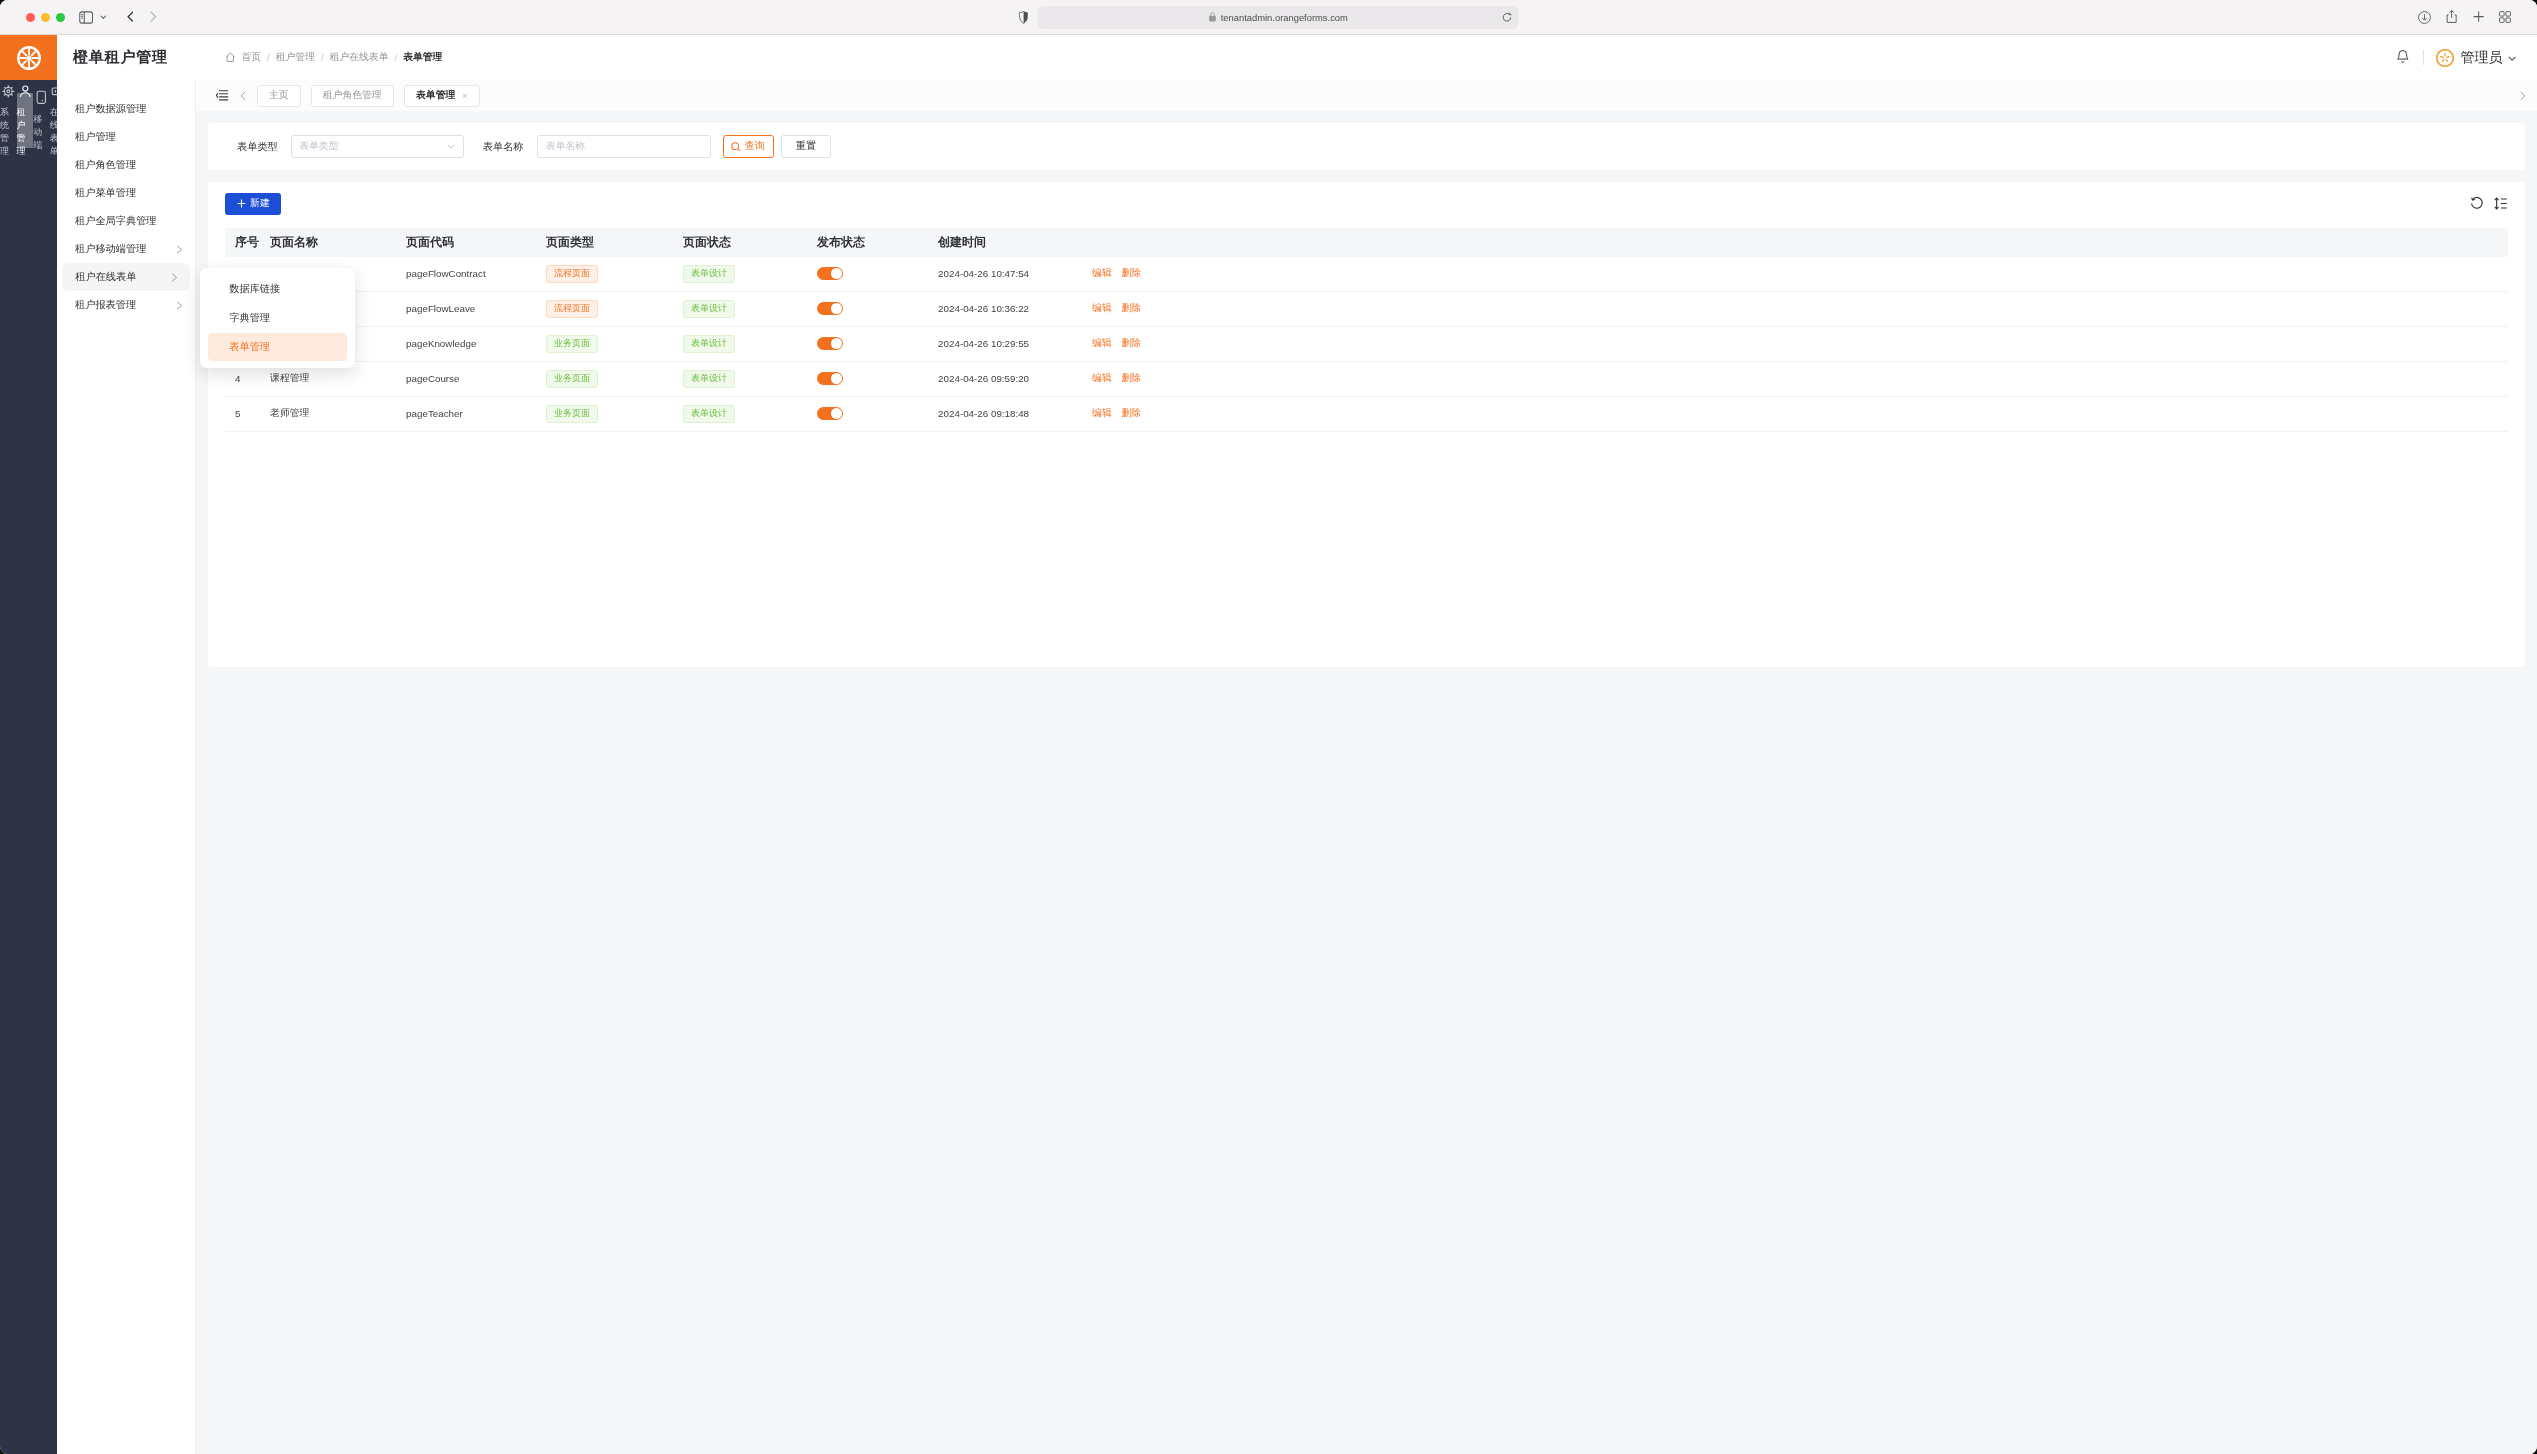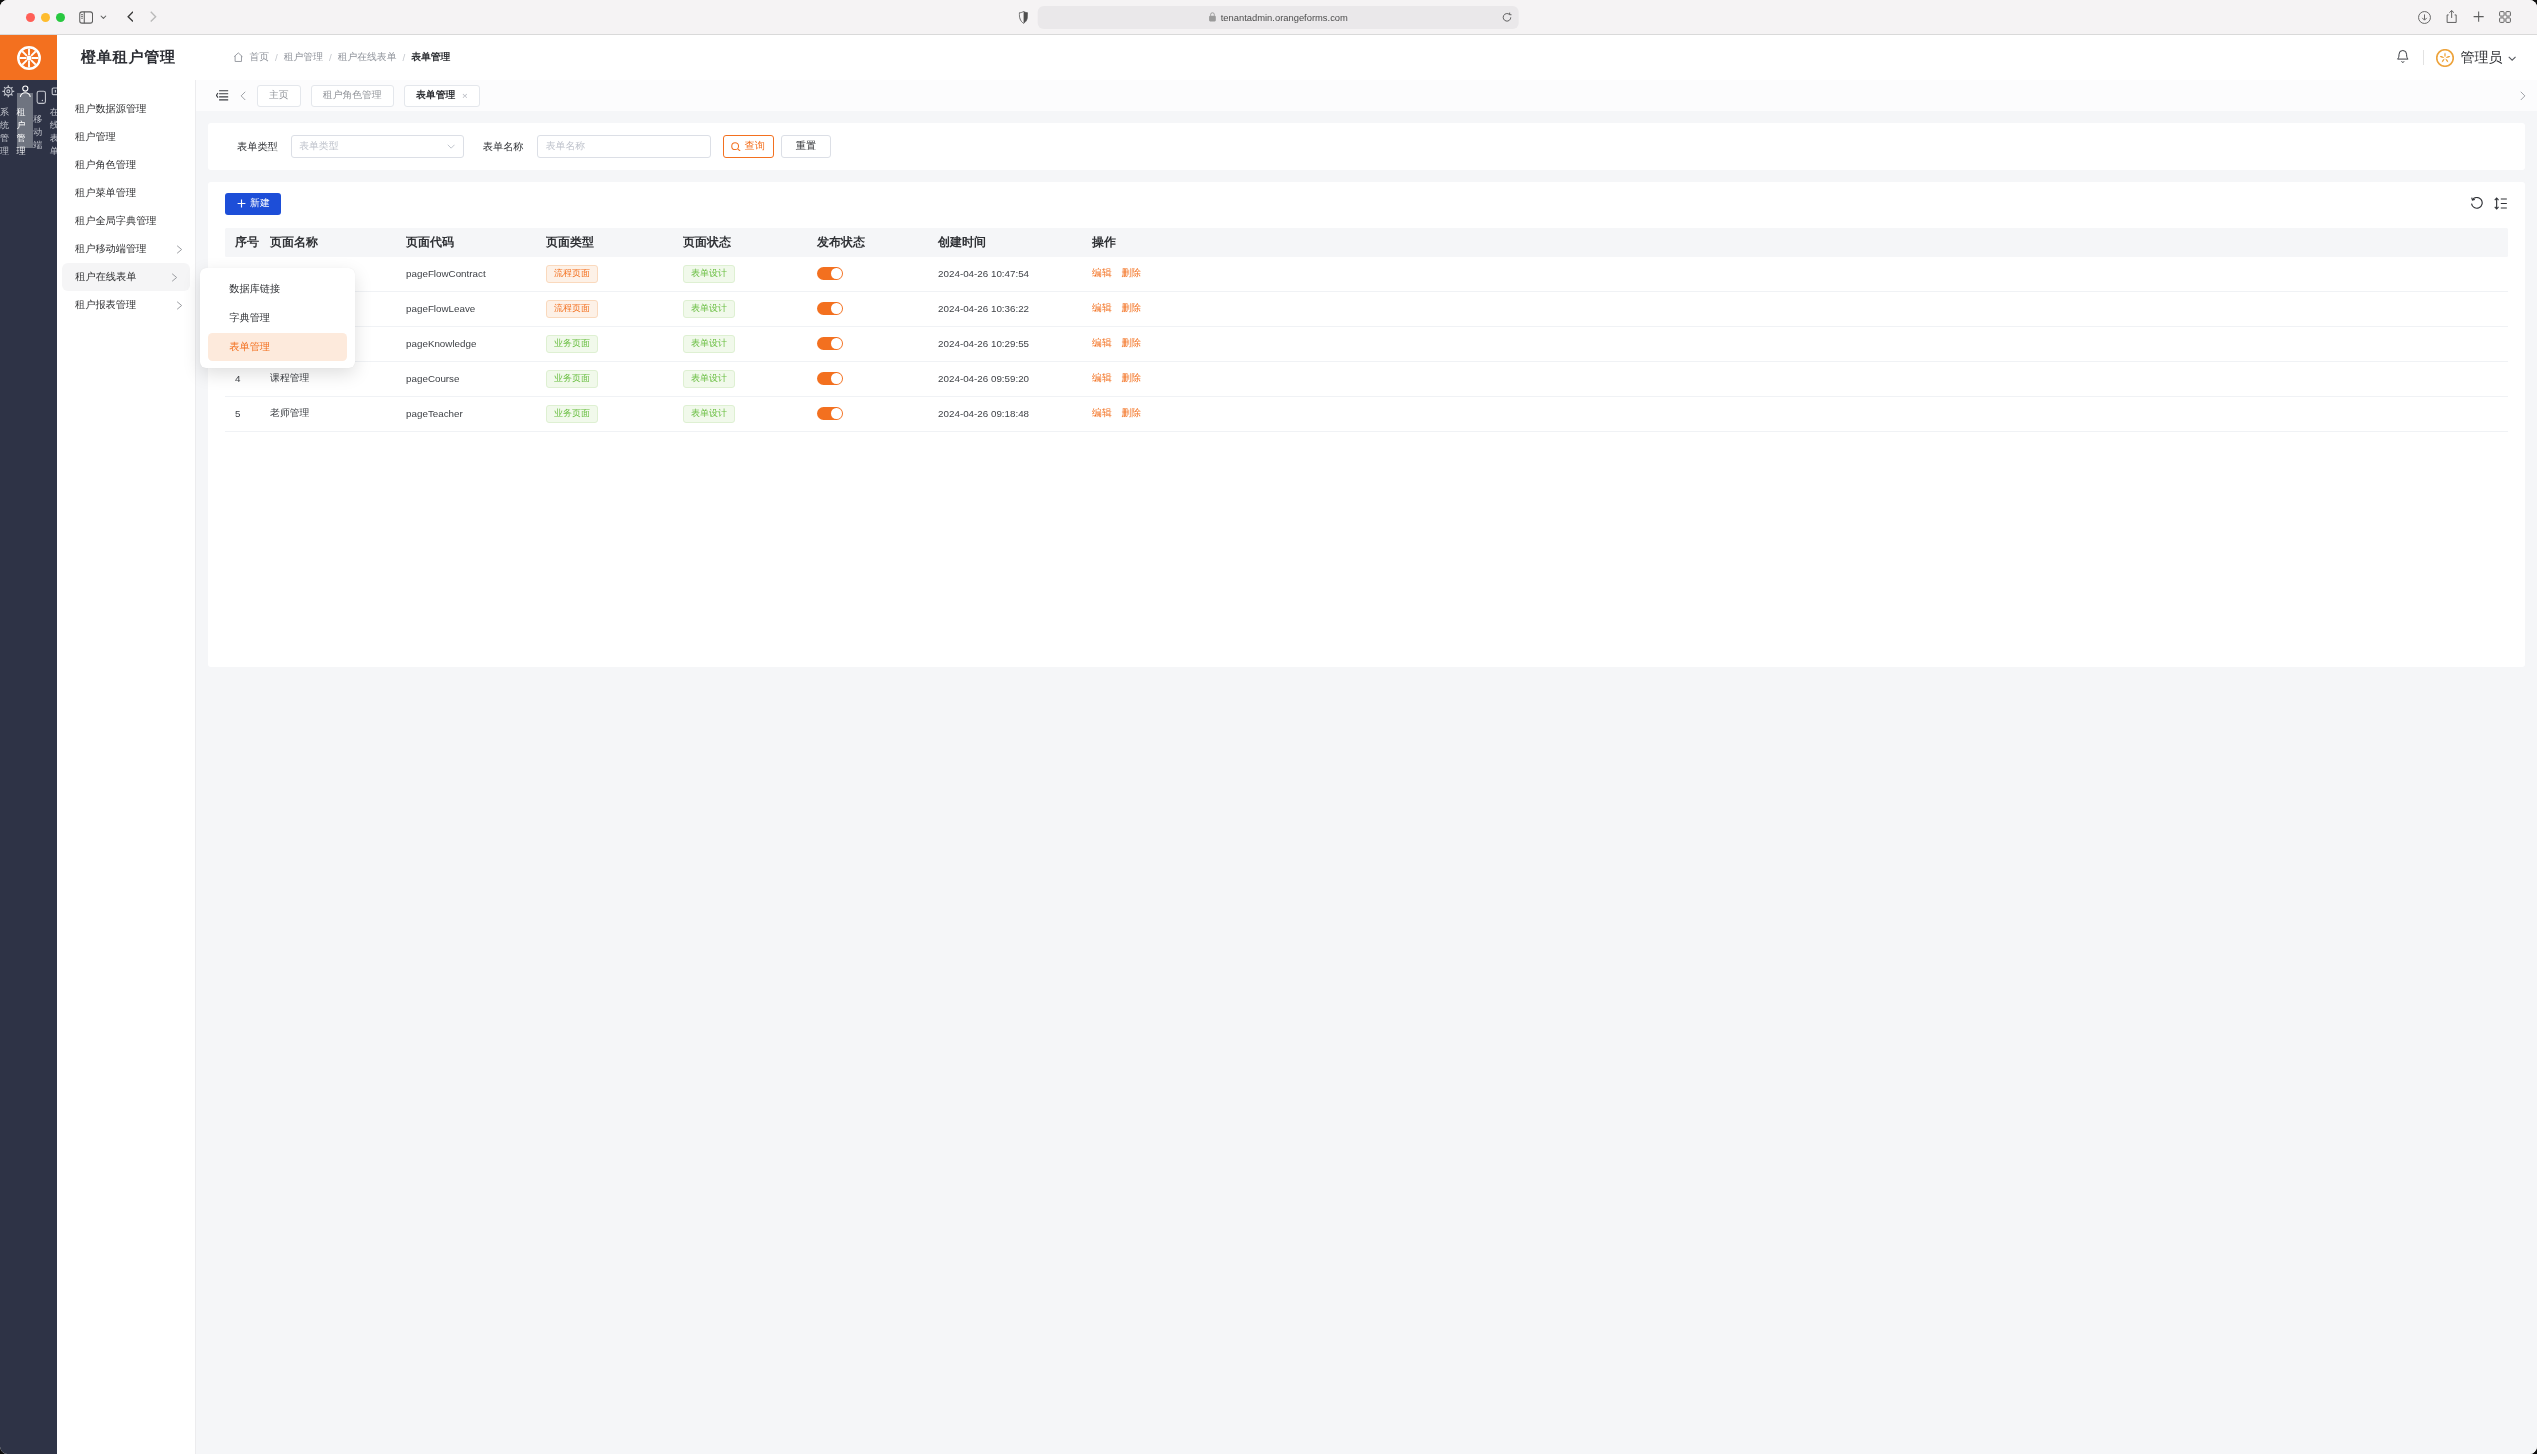--- a/index.html
+++ b/index.html
@@ -14,21 +14,21 @@
   .chrome-ic svg { display:block; }
   .nav-group { display:flex; align-items:center; gap:7.5px; }
   .url-wrap { position:absolute; left:50%; top:6px; transform:translateX(-50%); display:flex; align-items:center; gap:9.8px; }
   .url-bar { width:481px; height:22.6px; background:#eae8ea; border-radius:6px; display:flex; align-items:center; justify-content:center; gap:4.5px; color:#4c4c4c; font-size:9.4px; position:relative; }
   .url-bar .reload { position:absolute; right:6.8px; color:#5d5d5d; }
   .chrome-right { margin-left:auto; display:flex; align-items:center; gap:15px; }
 
   
   .app-header { height:45px; background:#fff; display:flex; align-items:center; flex:none; }
   .logo-box { width:57px; height:45px; background:#f3701f; display:flex; align-items:center; justify-content:center; flex:none; }
-  .app-title { font-size:15px; font-weight:700; color:#2b2d33; margin-left:24px; letter-spacing:0.8px; }
+  .app-title { font-size:15px; font-weight:700; color:#2b2d33; margin-left:16px; letter-spacing:0.8px; }
   .breadcrumb { display:flex; align-items:center; gap:6px; margin-left:57px; font-size:9.8px; color:#8f939b; }
   .breadcrumb .sep { color:#c4c7cd; }
   .breadcrumb .bc-last { color:#2f3135; font-weight:600; }
   .bc-home { color:#8f939b; display:flex; }
   .header-right { margin-left:auto; display:flex; align-items:center; padding-right:21px; }
   .bell { color:#33363c; margin-right:13.6px; }
   .v-div { width:0.8px; height:15px; background:#e2e2e2; margin-right:12px; }
   .user-name { font-size:14px; color:#2f3135; margin:0 5.3px 0 6.8px; }
   .chev-user { color:#55585e; }
 
@@ -457,21 +457,20 @@
             </div>
           </div>
           <div class="t-head" id="thead">
               <div>序号</div>
               <div>页面名称</div>
               <div>页面代码</div>
               <div>页面类型</div>
               <div>页面状态</div>
               <div>发布状态</div>
               <div>创建时间</div>
-              <div>操作</div>
             </div>
           <div id="tbody">
               <div class="t-row">
                 <div></div>
                 <div></div>
                 <div>pageFlowContract</div>
                 <div><span class="badge badge-orange">流程页面</span></div>
                 <div><span class="badge badge-green">表单设计</span></div>
                 <div>
                   <div class="switch"></div>

